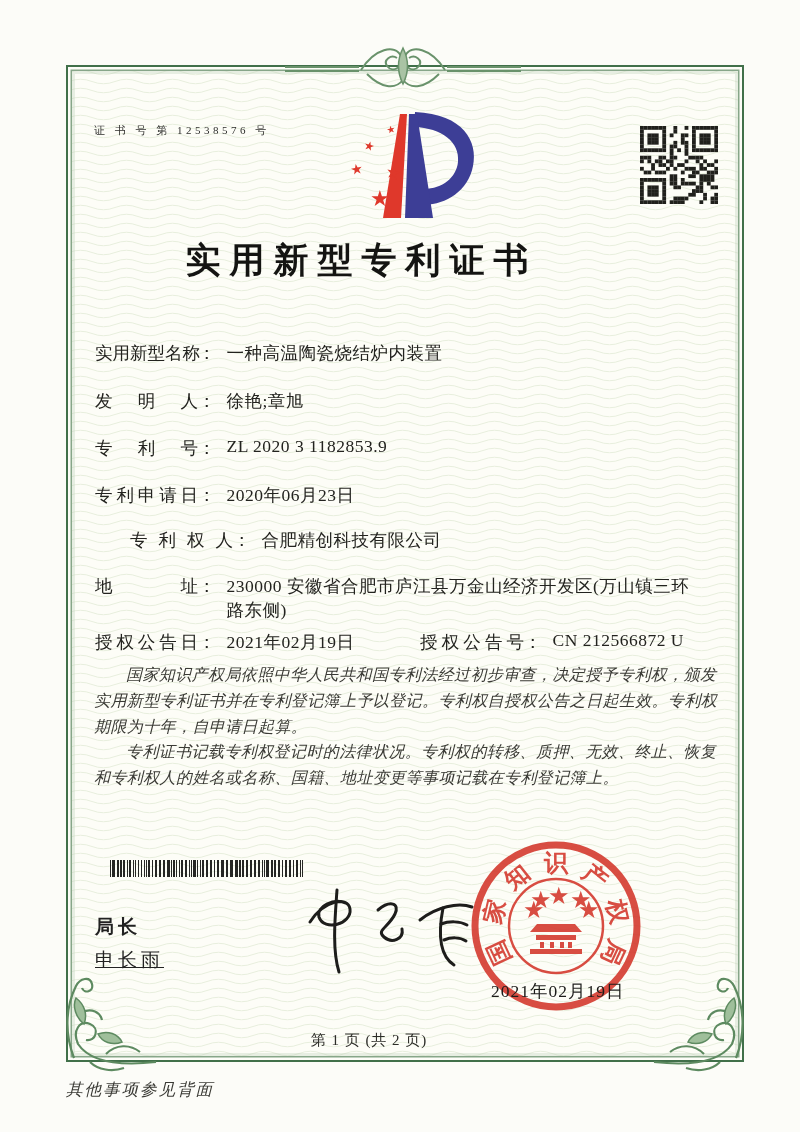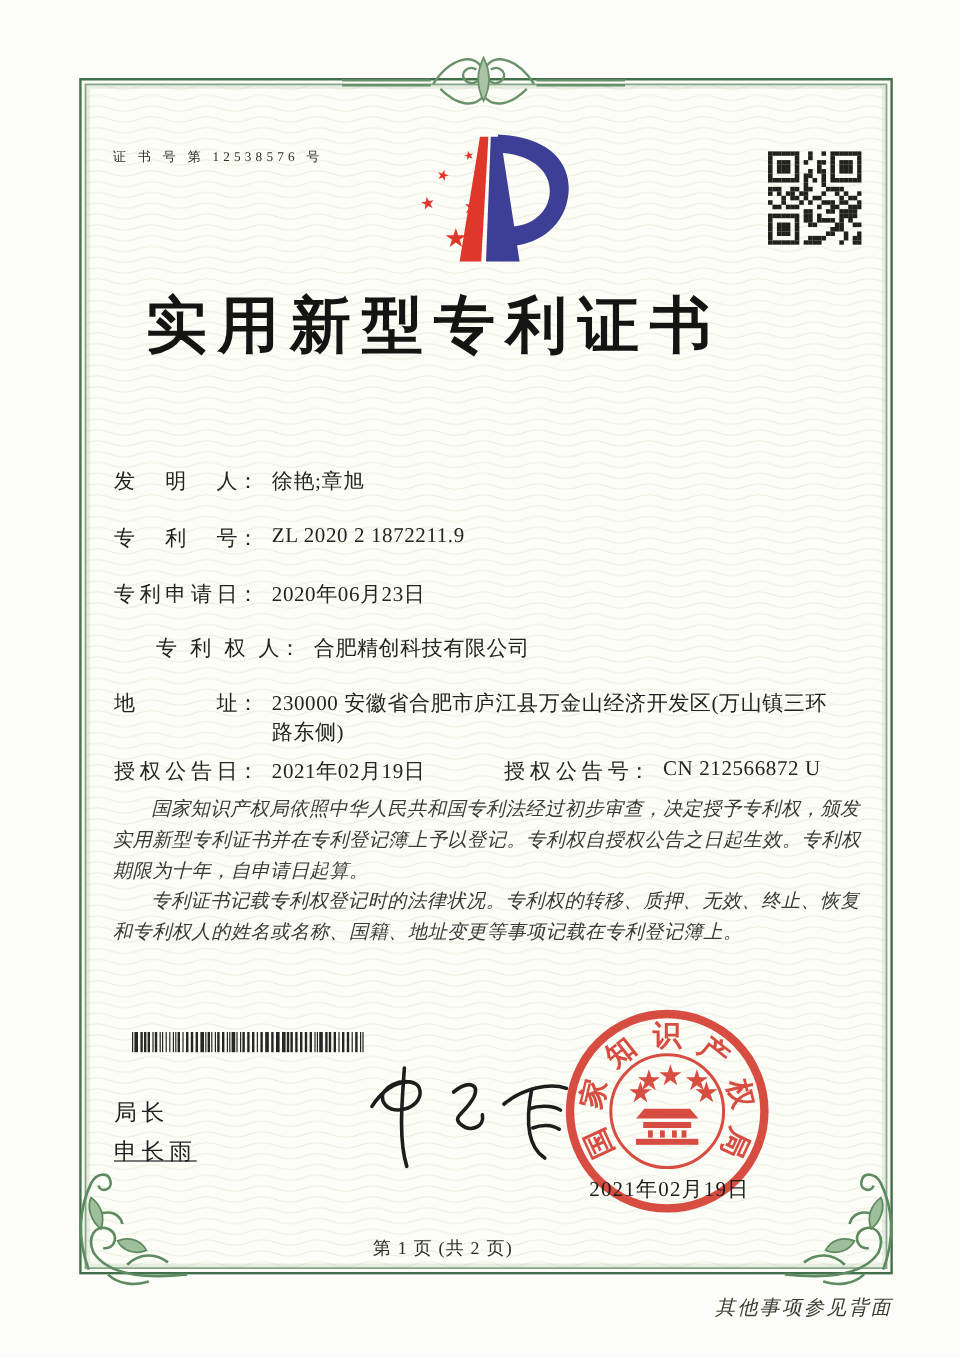--- a/index.html
+++ b/index.html
@@ -20,48 +20,48 @@
   
   .cert-no {
     position:absolute; left:94px; top:123px; z-index:4;
     font-size:11px; letter-spacing:3.5px; color:#2e2e2c;
   }
   .logo { position:absolute; left:336px; top:106px; z-index:4; }
   .qr { position:absolute; left:640px; top:126px; z-index:4; }
   
   .title {
     position:absolute; left:66px; top:237px; width:582px; z-index:4;
-    text-align:center; font-size:51px; font-weight:bold; color:#141412;
+    text-align:center; font-size:35px; font-weight:bold; color:#141412;
     letter-spacing:9px; text-indent:9px;
   }
   
   .row { position:absolute; left:95px; z-index:4; font-size:17.5px; color:#23231f; white-space:nowrap; }
   .lbl { display:inline-block; width:103px; text-align:justify; text-align-last:justify; vertical-align:top; }
   .colon { vertical-align:top; }
   .val { margin-left:11px; vertical-align:top; letter-spacing:0.5px; }
   .val.wrap { display:inline-block; white-space:normal; width:478px; line-height:24px; }
   .gazette { position:absolute; left:325px; top:0; }
   
   .paras {
     position:absolute; left:94px; top:662px; width:632px; z-index:4;
     font-style:italic; color:#3a3a35; font-size:16px; line-height:25.8px; letter-spacing:0.4px;
   }
   .paras p { text-indent:2em; }
   
   .barcode { position:absolute; left:110px; top:860px; z-index:4; }
   .director { position:absolute; left:95px; z-index:4; font-family:"Liberation Sans","DejaVu Sans",sans-serif;
               font-size:19px; letter-spacing:4px; color:#222; }
-  .director.t1 { top:914px; }
+  .director.t1 { top:914px;font-weight:bold; }
   .director.t2 { top:947px;text-decoration:underline; }
   .signature { position:absolute; left:292px; top:878px; z-index:4; }
   .seal { position:absolute; left:468px; top:838px; z-index:5; opacity:.9; }
   .seal-date { position:absolute; left:491px; top:979px; z-index:6; font-size:17.5px; letter-spacing:1px; color:#1c1c1a; }
   .page-no { position:absolute; left:30px; top:1031px; width:678px; text-align:center; z-index:4;
              font-size:15px; letter-spacing:1px; color:#2c2c28; }
-  .back-note { position:absolute; left:66px; top:1079px; width:678px; text-align:right; z-index:4;
+  .back-note { position:absolute; left:66px; top:1079px; width:678px; text-align:left; z-index:4;
                font-style:italic; font-size:16.5px; letter-spacing:2px; color:#3a3a35; }
   
   .seal text { fill:#d43a2f; font-size:24px; font-weight:bold; font-family:"Liberation Serif",serif; }
   .emblem text { font-weight:normal; }
 </style>
 </head>
 <body>
 
 <div class="page">
 
@@ -349,25 +349,28 @@
       <rect x="33.43" y="74.29" width="3.81" height="3.81" fill="#20201c"></rect>
       <rect x="37.14" y="74.29" width="3.81" height="3.81" fill="#20201c"></rect>
       <rect x="40.86" y="74.29" width="3.81" height="3.81" fill="#20201c"></rect>
       <rect x="59.43" y="74.29" width="3.81" height="3.81" fill="#20201c"></rect>
       <rect x="70.57" y="74.29" width="3.81" height="3.81" fill="#20201c"></rect>
       <rect x="74.29" y="74.29" width="3.81" height="3.81" fill="#20201c"></rect>
     </svg>
 
   <div class="title">实用新型专利证书</div>
 
+  <div class="row" style="top:341px;">
+    <span class="lbl">实用新型名称</span><span class="colon">：</span><span class="val">一种高温陶瓷烧结炉内装置</span>
+  </div>
   <div class="row" style="top:389px;">
     <span class="lbl">发明人</span><span class="colon">：</span><span class="val">徐艳;章旭</span>
   </div>
   <div class="row" style="top:436px;">
-    <span class="lbl">专利号</span><span class="colon">：</span><span class="val">ZL 2020 2 1872211.9</span>
+    <span class="lbl">专利号</span><span class="colon">：</span><span class="val">ZL 2020 3 1182853.9</span>
   </div>
   <div class="row" style="top:483px;">
     <span class="lbl">专利申请日</span><span class="colon">：</span><span class="val">2020年06月23日</span>
   </div>
   <div class="row" style="top:528px;margin-left:35px;">
     <span class="lbl">专利权人</span><span class="colon">：</span><span class="val">合肥精创科技有限公司</span>
   </div>
   <div class="row" style="top:574px;">
     <span class="lbl">地址</span><span class="colon">：</span><span class="val wrap">230000 安徽省合肥市庐江县万金山经济开发区(万山镇三环路东侧)</span>
   </div>

